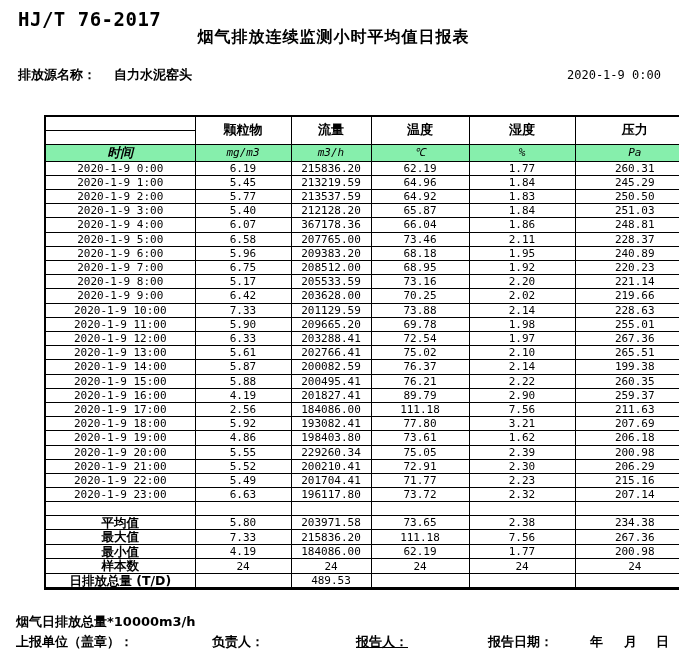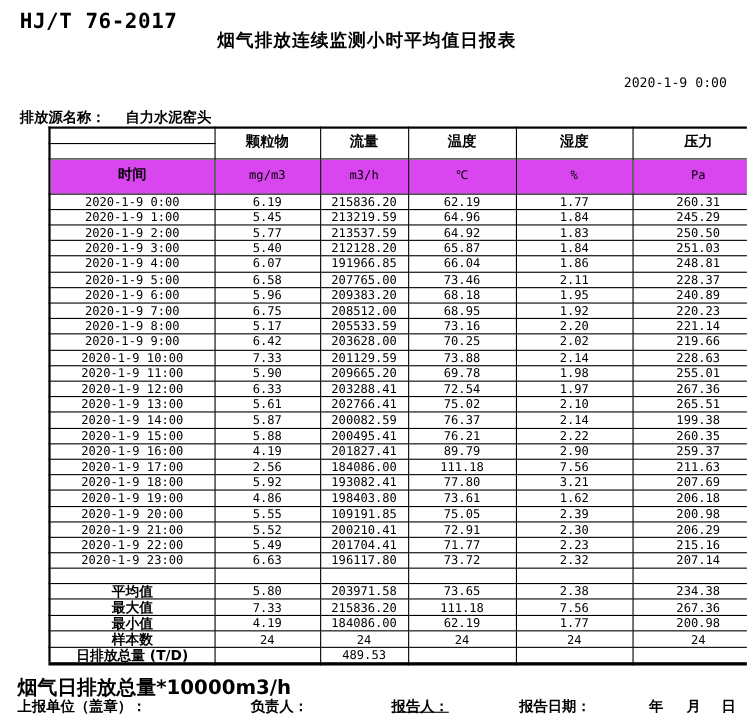--- a/index.html
+++ b/index.html
@@ -4,52 +4,52 @@
 <style>
   * { margin:0; padding:0; box-sizing:border-box; }
   html,body { width:679px; height:656px; background:#ffffff; overflow:hidden;
     font-family:"DejaVu Sans","Liberation Sans",sans-serif; color:#000; }
   .page { position:relative; width:679px; height:656px; }
 
   .doc-code { position:absolute; left:18px; top:8px; font-size:19px; font-weight:bold;
     font-family:"DejaVu Sans Mono","Liberation Mono",monospace; letter-spacing:0.5px; }
   .title { position:absolute; left:0; top:27px; width:667px; text-align:center;
     font-size:16px; font-weight:bold; letter-spacing:1px; }
-  .meta { position:absolute; left:18px; top:66px; font-size:13px; font-weight:bold;margin-top:32px; }
+  .meta { position:absolute; left:18px; top:66px; font-size:13px; font-weight:bold; }
   .meta .src-name { padding-left:18px; }
   .datetime { position:absolute; left:567px; top:68px; font-size:12px;
     font-family:"DejaVu Sans Mono","Liberation Mono",monospace; }
 
   table.report { position:absolute; left:16px; top:115px; width:650px;
     border-collapse:collapse; table-layout:fixed;
     border:2px solid #000; border-bottom-width:3px;margin-left:28px; }
   table.report td { border:1px solid #000; text-align:center; padding:0;
     overflow:hidden; white-space:nowrap; }
 
   tr.hdr-a td, tr.hdr-b td { height:14px; }
   td.col-head { font-size:13px; font-weight:bold; line-height:14px; }
-  tr.unit-row td { height:32px; background:#d946ef; font-size:11px; line-height:16px;
-    font-family:"DejaVu Sans Mono","Liberation Mono",monospace; }
+  tr.unit-row td { height:17px; background:#86efac; font-size:11px; line-height:16px;
+    font-family:"DejaVu Sans Mono","Liberation Mono",monospace;font-style:italic; }
   tr.unit-row td.time-head { font-size:13px; font-weight:bold;
     font-family:"DejaVu Sans","Liberation Sans",sans-serif; }
 
   td.time-cell, td.num-cell { height:13.6px; line-height:13.2px; font-size:11px;
     font-family:"DejaVu Sans Mono","Liberation Mono",monospace; }
   tr.spacer td { height:13.6px; }
   td.label-cell { height:13.9px; line-height:13.5px; font-size:12.5px; font-weight:bold; }
   tbody#summary-rows td.num-cell { height:13.9px; }
 
-  .footnote { position:absolute; left:16px; top:613px; font-size:18px; font-weight:bold; }
+  .footnote { position:absolute; left:16px; top:613px; font-size:13px; font-weight:bold; }
   .signature { position:absolute; left:0; top:633px; width:679px; height:20px;
     font-size:13px; font-weight:bold; }
   .signature span { position:absolute; top:0; }
   .sig-unit   { left:16px; }
-  .sig-resp   { left:228px; }
+  .sig-resp   { left:212px; }
   .sig-rep    { left:356px;text-decoration:underline; }
-  .sig-date   { left:472px; }
+  .sig-date   { left:488px; }
   .sig-year   { left:590px; }
   .sig-month  { left:624px; }
   .sig-day    { left:656px; }
 </style>
 </head>
 <body>
 
 <div class="page">
 
   <div class="doc-code">HJ/T 76-2017</div>
@@ -119,21 +119,21 @@
           <td class="time-cell">2020-1-9 3:00</td>
           <td class="num-cell">5.40</td>
           <td class="num-cell">212128.20</td>
           <td class="num-cell">65.87</td>
           <td class="num-cell">1.84</td>
           <td class="num-cell">251.03</td>
         </tr>
         <tr>
           <td class="time-cell">2020-1-9 4:00</td>
           <td class="num-cell">6.07</td>
-          <td class="num-cell">191966.85</td>
+          <td class="num-cell">367178.36</td>
           <td class="num-cell">66.04</td>
           <td class="num-cell">1.86</td>
           <td class="num-cell">248.81</td>
         </tr>
         <tr>
           <td class="time-cell">2020-1-9 5:00</td>
           <td class="num-cell">6.58</td>
           <td class="num-cell">207765.00</td>
           <td class="num-cell">73.46</td>
           <td class="num-cell">2.11</td>
@@ -247,21 +247,21 @@
           <td class="time-cell">2020-1-9 19:00</td>
           <td class="num-cell">4.86</td>
           <td class="num-cell">198403.80</td>
           <td class="num-cell">73.61</td>
           <td class="num-cell">1.62</td>
           <td class="num-cell">206.18</td>
         </tr>
         <tr>
           <td class="time-cell">2020-1-9 20:00</td>
           <td class="num-cell">5.55</td>
-          <td class="num-cell">109191.85</td>
+          <td class="num-cell">229260.34</td>
           <td class="num-cell">75.05</td>
           <td class="num-cell">2.39</td>
           <td class="num-cell">200.98</td>
         </tr>
         <tr>
           <td class="time-cell">2020-1-9 21:00</td>
           <td class="num-cell">5.52</td>
           <td class="num-cell">200210.41</td>
           <td class="num-cell">72.91</td>
           <td class="num-cell">2.30</td>

